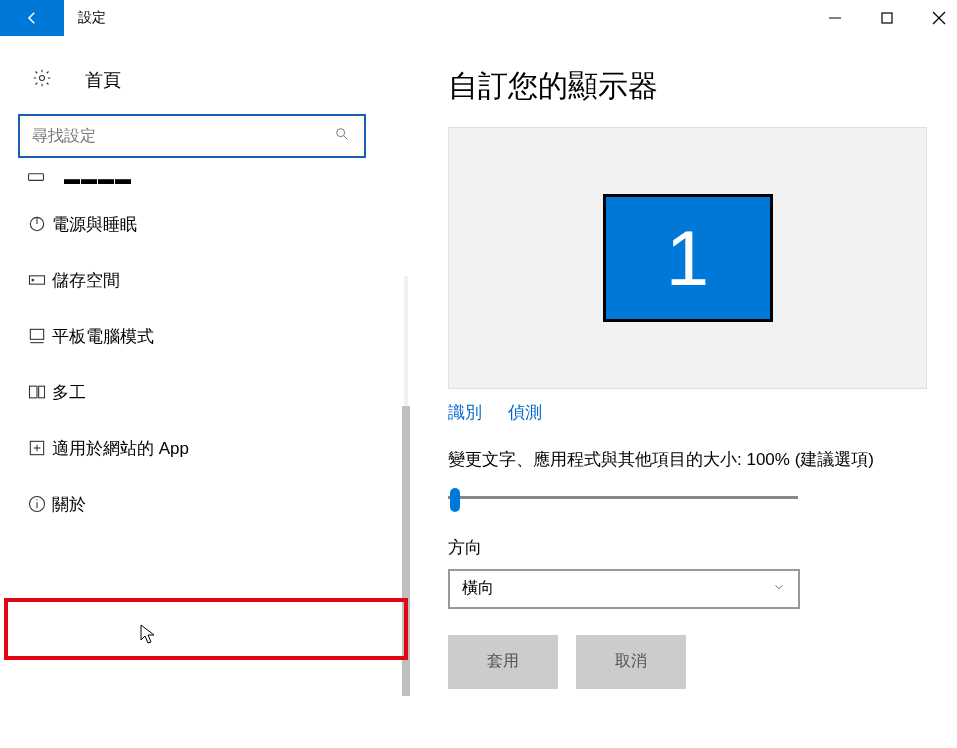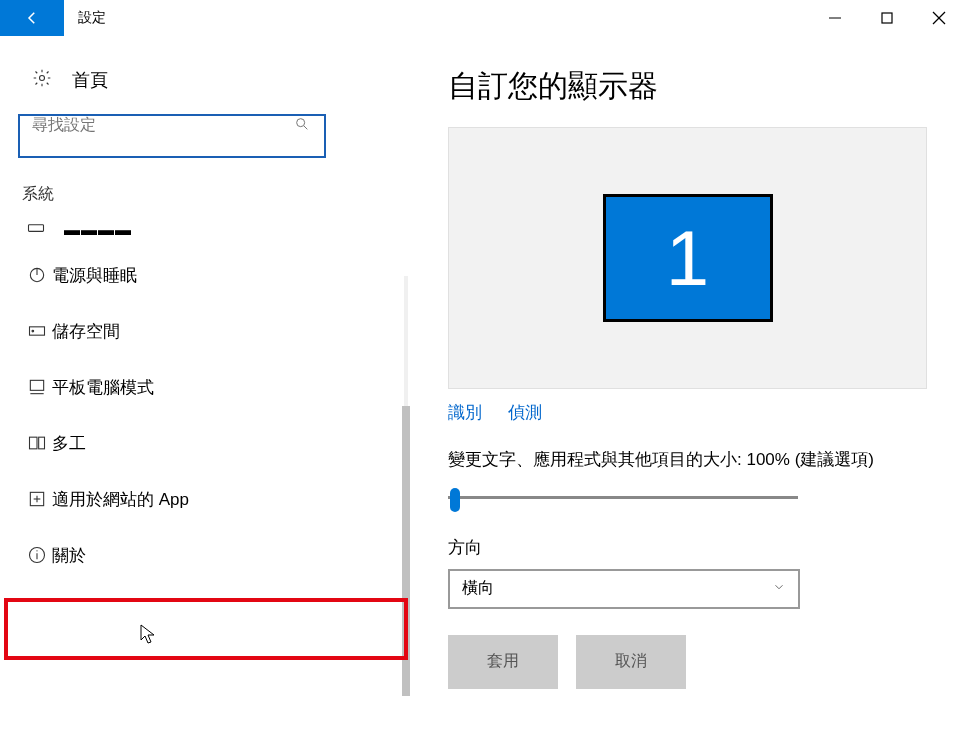--- a/index.html
+++ b/index.html
@@ -47,30 +47,30 @@
       height: calc(100% - 36px);
     }
     .sidebar {
       width: 420px;
       padding: 18px 0 0 18px;
       position: relative;
     }
     .home-row {
       display: flex;
       align-items: center;
-      gap: 20px;
+      gap: 33px;
       padding: 14px 0 14px 14px;
     }
     .home-row .label { font-size: 18px; }
     .search-box {
       border: 2px solid #1a5fb4;
       height: 44px;
-      width: 308px;
-      display: flex;
-      align-items: flex-start;
+      width: 348px;
+      display: flex;
+      align-items: center;
       padding: 0 12px;
       margin: 8px 0 4px 0;
       position: relative;
     }
     .search-box input {
       border: none;
       outline: none;
       font-size: 16px;
       width: 100%;
     }
@@ -233,21 +233,20 @@
     <div class="search-box">
       <input type="text" placeholder="尋找設定" style="">
       <span class="search-ico">
         <svg width="16" height="16" viewBox="0 0 24 24">
             <circle cx="10" cy="10" r="6" stroke="#777" fill="none" stroke-width="1.5"></circle>
             <line x1="15" y1="15" x2="20" y2="20" stroke="#777" stroke-width="1.5"></line>
           </svg>
       </span>
     </div>
 
-    <div class="section-label">系統</div>
 
     <div class="nav-scroll">
       <div class="nav-items">
         <div class="partial-item">
           <span class="ico"><svg class="ico-svg" viewBox="0 0 24 24">
                 <rect x="3" y="8" width="18" height="8" rx="1"></rect>
               </svg></span>
           <span class="lbl" style="letter-spacing:1px;">▬▬▬▬</span>
         </div>
 

